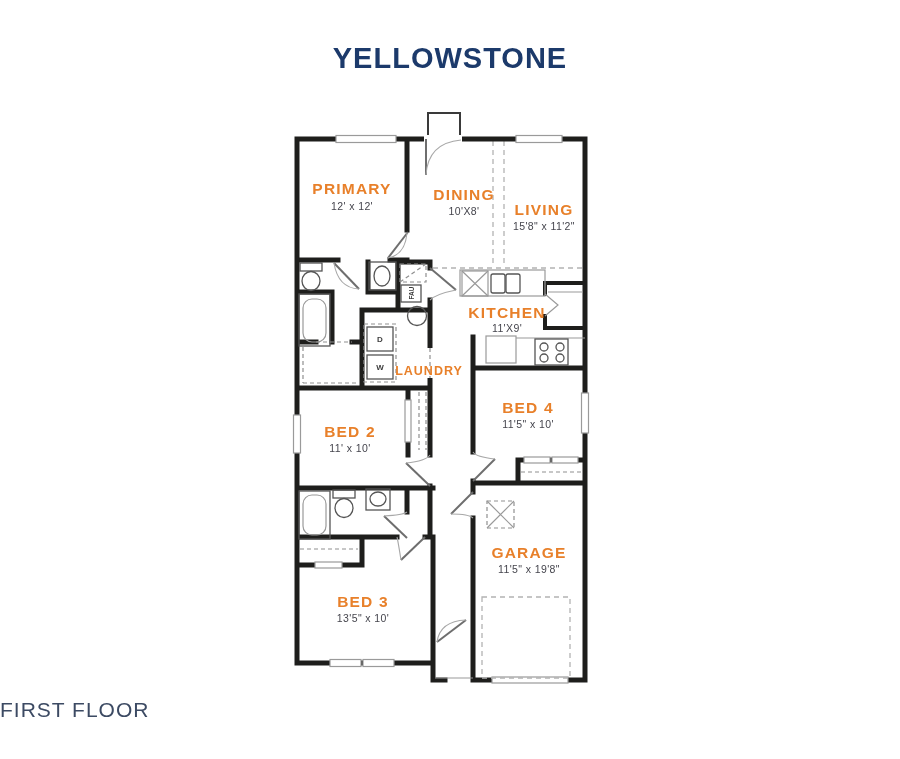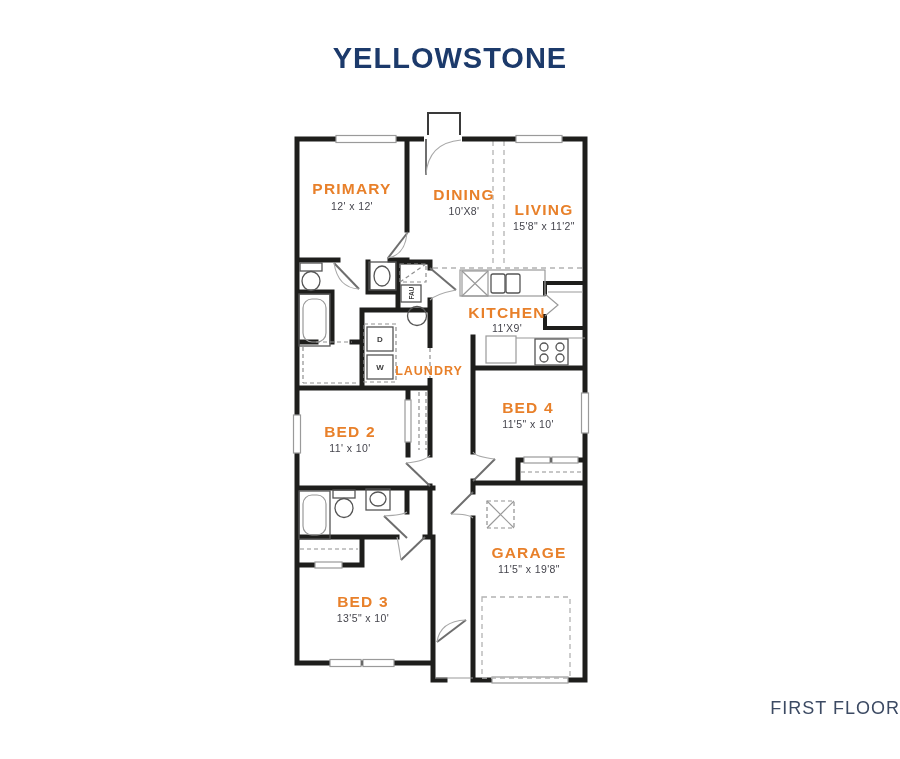--- a/index.html
+++ b/index.html
@@ -5,22 +5,22 @@
   html,body{margin:0;padding:0;background:#ffffff;}
   .page{
     position:relative;width:900px;height:759px;background:#ffffff;
     font-family:"Liberation Sans",sans-serif;overflow:hidden;
   }
   .plan-title{
     position:absolute;top:42px;left:0;width:100%;text-align:center;
     font-size:29px;font-weight:bold;letter-spacing:1px;color:var(--title,#1c3a6b);
   }
   .floor-label{
-    position:absolute;top:698px;left:0;width:100%;text-align:right;
-    font-size:18px;letter-spacing:1px;color:var(--footer,#3c4a63);
+    position:absolute;top:698px;left:0;width:100%;text-align:left;
+    font-size:21px;letter-spacing:1px;color:var(--footer,#3c4a63);
   }
   svg{position:absolute;top:0;left:0;}
   .wall{stroke:var(--wall,#1e1e1c);stroke-width:5;fill:none;stroke-linecap:square;}
   .wall-thin{stroke:var(--wall,#1e1e1c);stroke-width:4;fill:none;stroke-linecap:square;}
   .dash{stroke:#b3b3b3;stroke-width:1.3;fill:none;stroke-dasharray:5 4;}
   .dash-dk{stroke:#8f8f8f;stroke-width:1.2;fill:none;stroke-dasharray:4 3;}
   .fix{stroke:#555555;stroke-width:1.3;fill:none;}
   .fix-lt{stroke:#9a9a9a;stroke-width:1.2;fill:none;}
   .win{fill:#ffffff;stroke:#9a9a9a;stroke-width:1.2;}
   .leaf{stroke:#6e6e6e;stroke-width:2;fill:none;}

